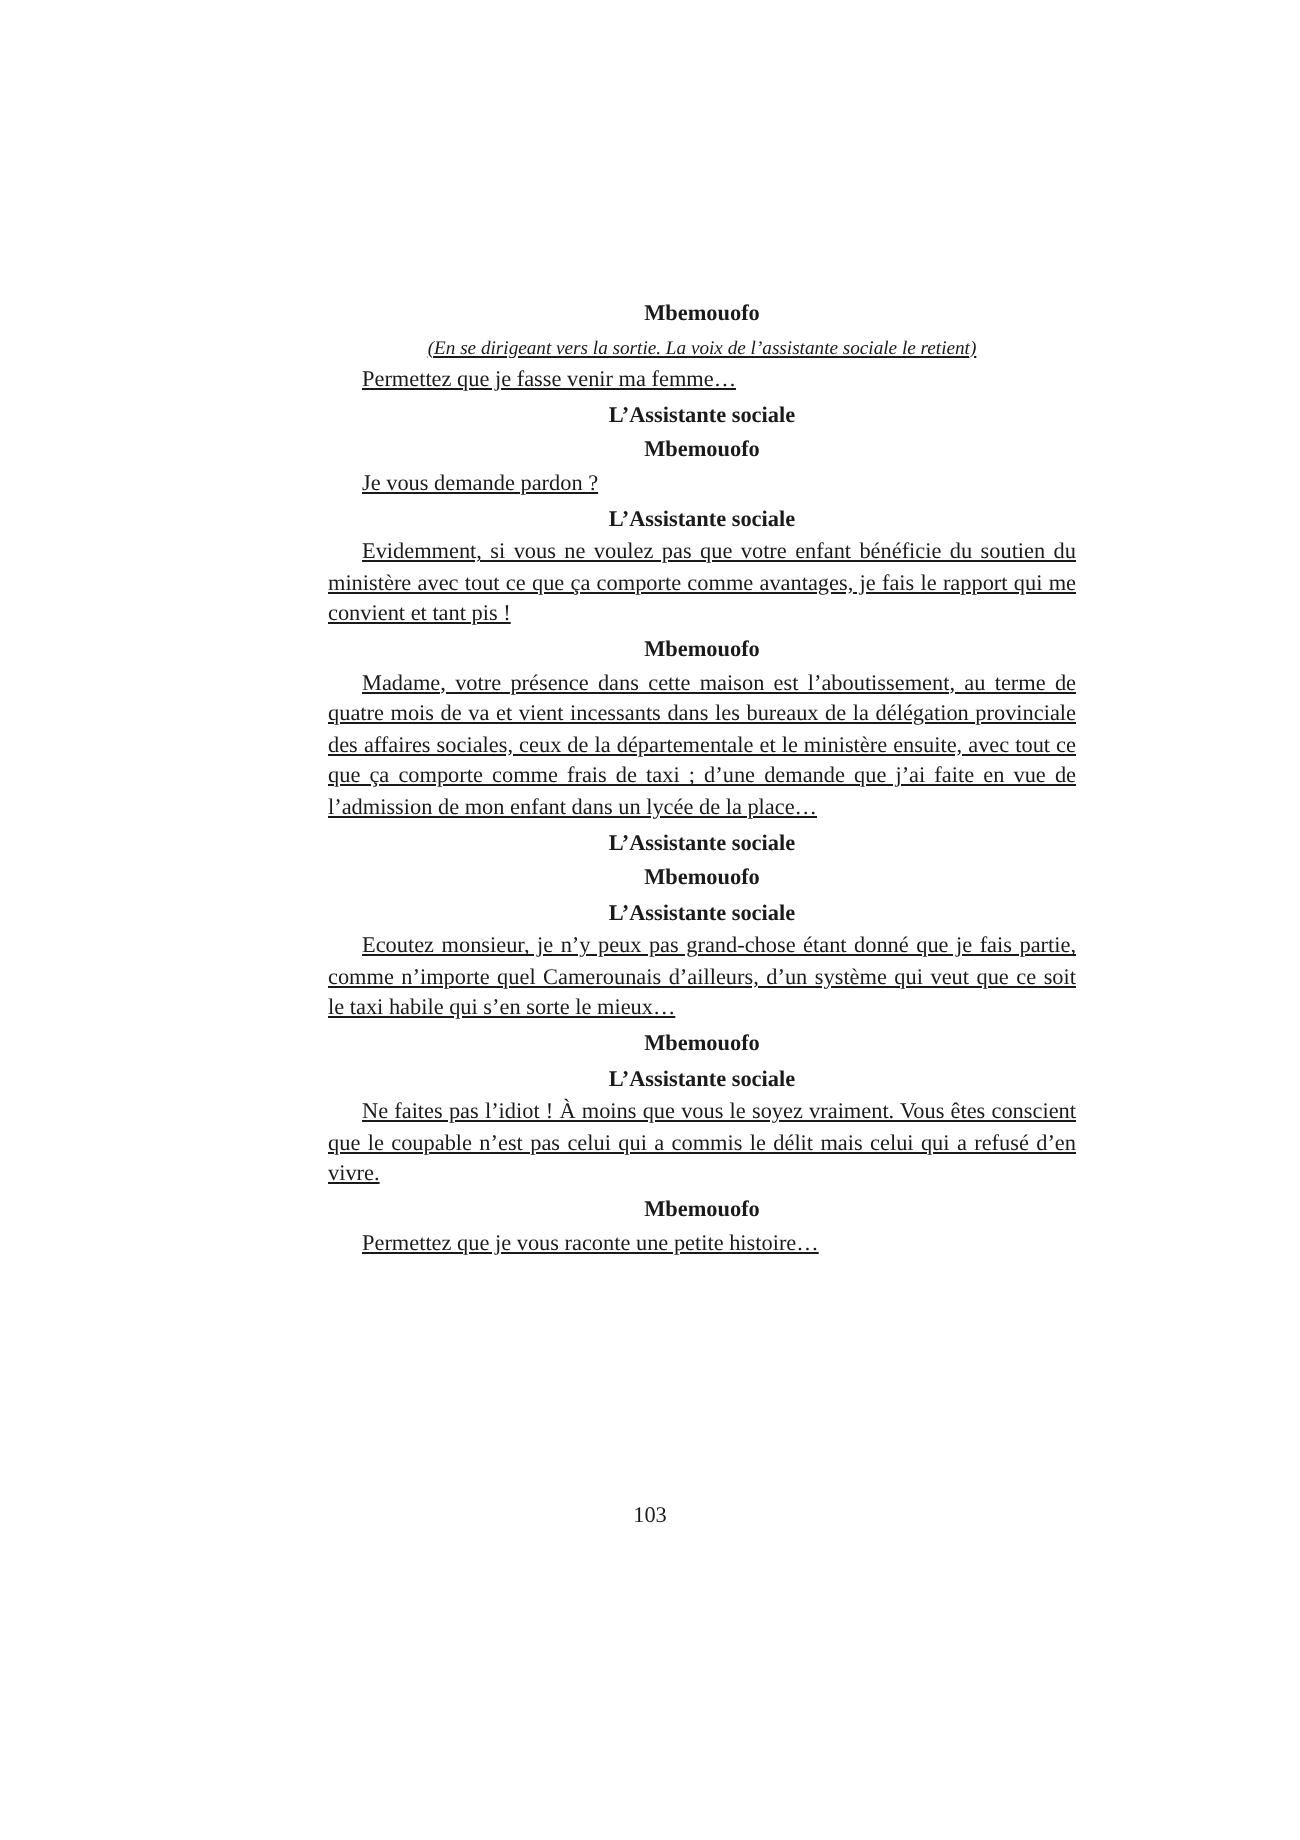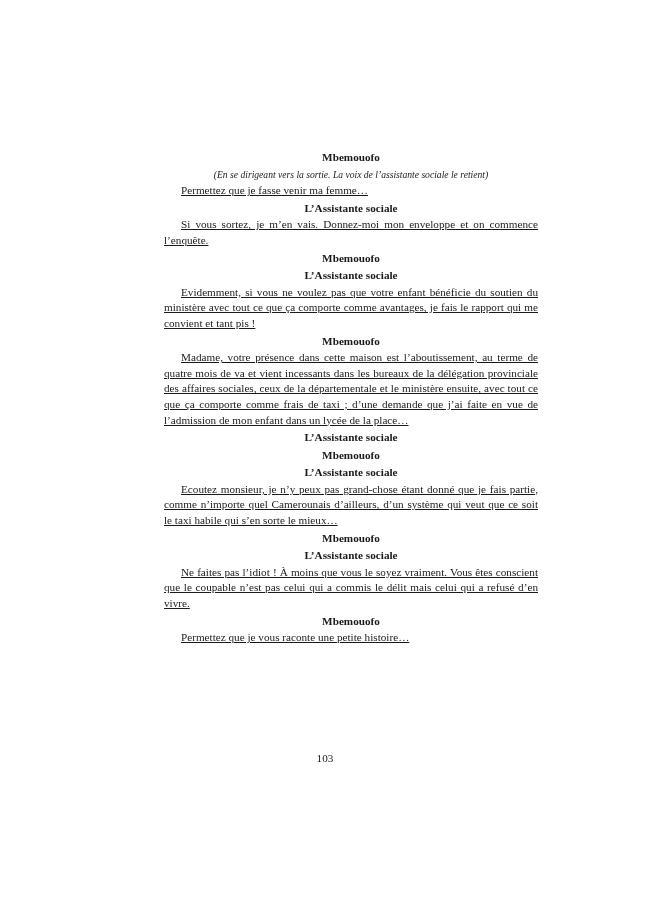--- a/index.html
+++ b/index.html
@@ -30,20 +30,21 @@
       margin: 0;
       padding-top: 1px;
       padding-bottom: 1px;
     }
     .stage {
       text-align: center;
       font-style: italic;
       font-size: 9.6px;
       margin: 0;
       padding-bottom: 1px;
+      text-decoration: underline;
     }
     .line {
       text-align: justify;
       text-indent: 17px;
       margin: 0;
       padding-bottom: 1px;
       text-decoration: underline;
     }
     .page-number {
       position: absolute;
@@ -56,23 +57,23 @@
   </style>
 </head>
 <body>
 
 <div class="page">
   <p class="speaker">Mbemouofo</p>
   <p class="stage">(En se dirigeant vers la sortie. La voix de l’assistante sociale le retient)</p>
   <p class="line">Permettez que je fasse venir ma femme…</p>
 
   <p class="speaker">L’Assistante sociale</p>
-  <p class="line">Si vous sortez, je m’en vais. Donnez-moi mon enveloppe et on commence l’enquête.</p>
 
   <p class="speaker">Mbemouofo</p>
+  <p class="line">Je vous demande pardon ?</p>
 
   <p class="speaker">L’Assistante sociale</p>
   <p class="line">Evidemment, si vous ne voulez pas que votre enfant bénéficie du soutien du ministère avec tout ce que ça comporte comme avantages, je fais le rapport qui me convient et tant pis !</p>
 
   <p class="speaker">Mbemouofo</p>
   <p class="line">Madame, votre présence dans cette maison est l’aboutissement, au terme de quatre mois de va et vient incessants dans les bureaux de la délégation provinciale des affaires sociales, ceux de la départementale et le ministère ensuite, avec tout ce que ça comporte comme frais de taxi ; d’une demande que j’ai faite en vue de l’admission de mon enfant dans un lycée de la place…</p>
 
   <p class="speaker">L’Assistante sociale</p>
 
   <p class="speaker">Mbemouofo</p>

